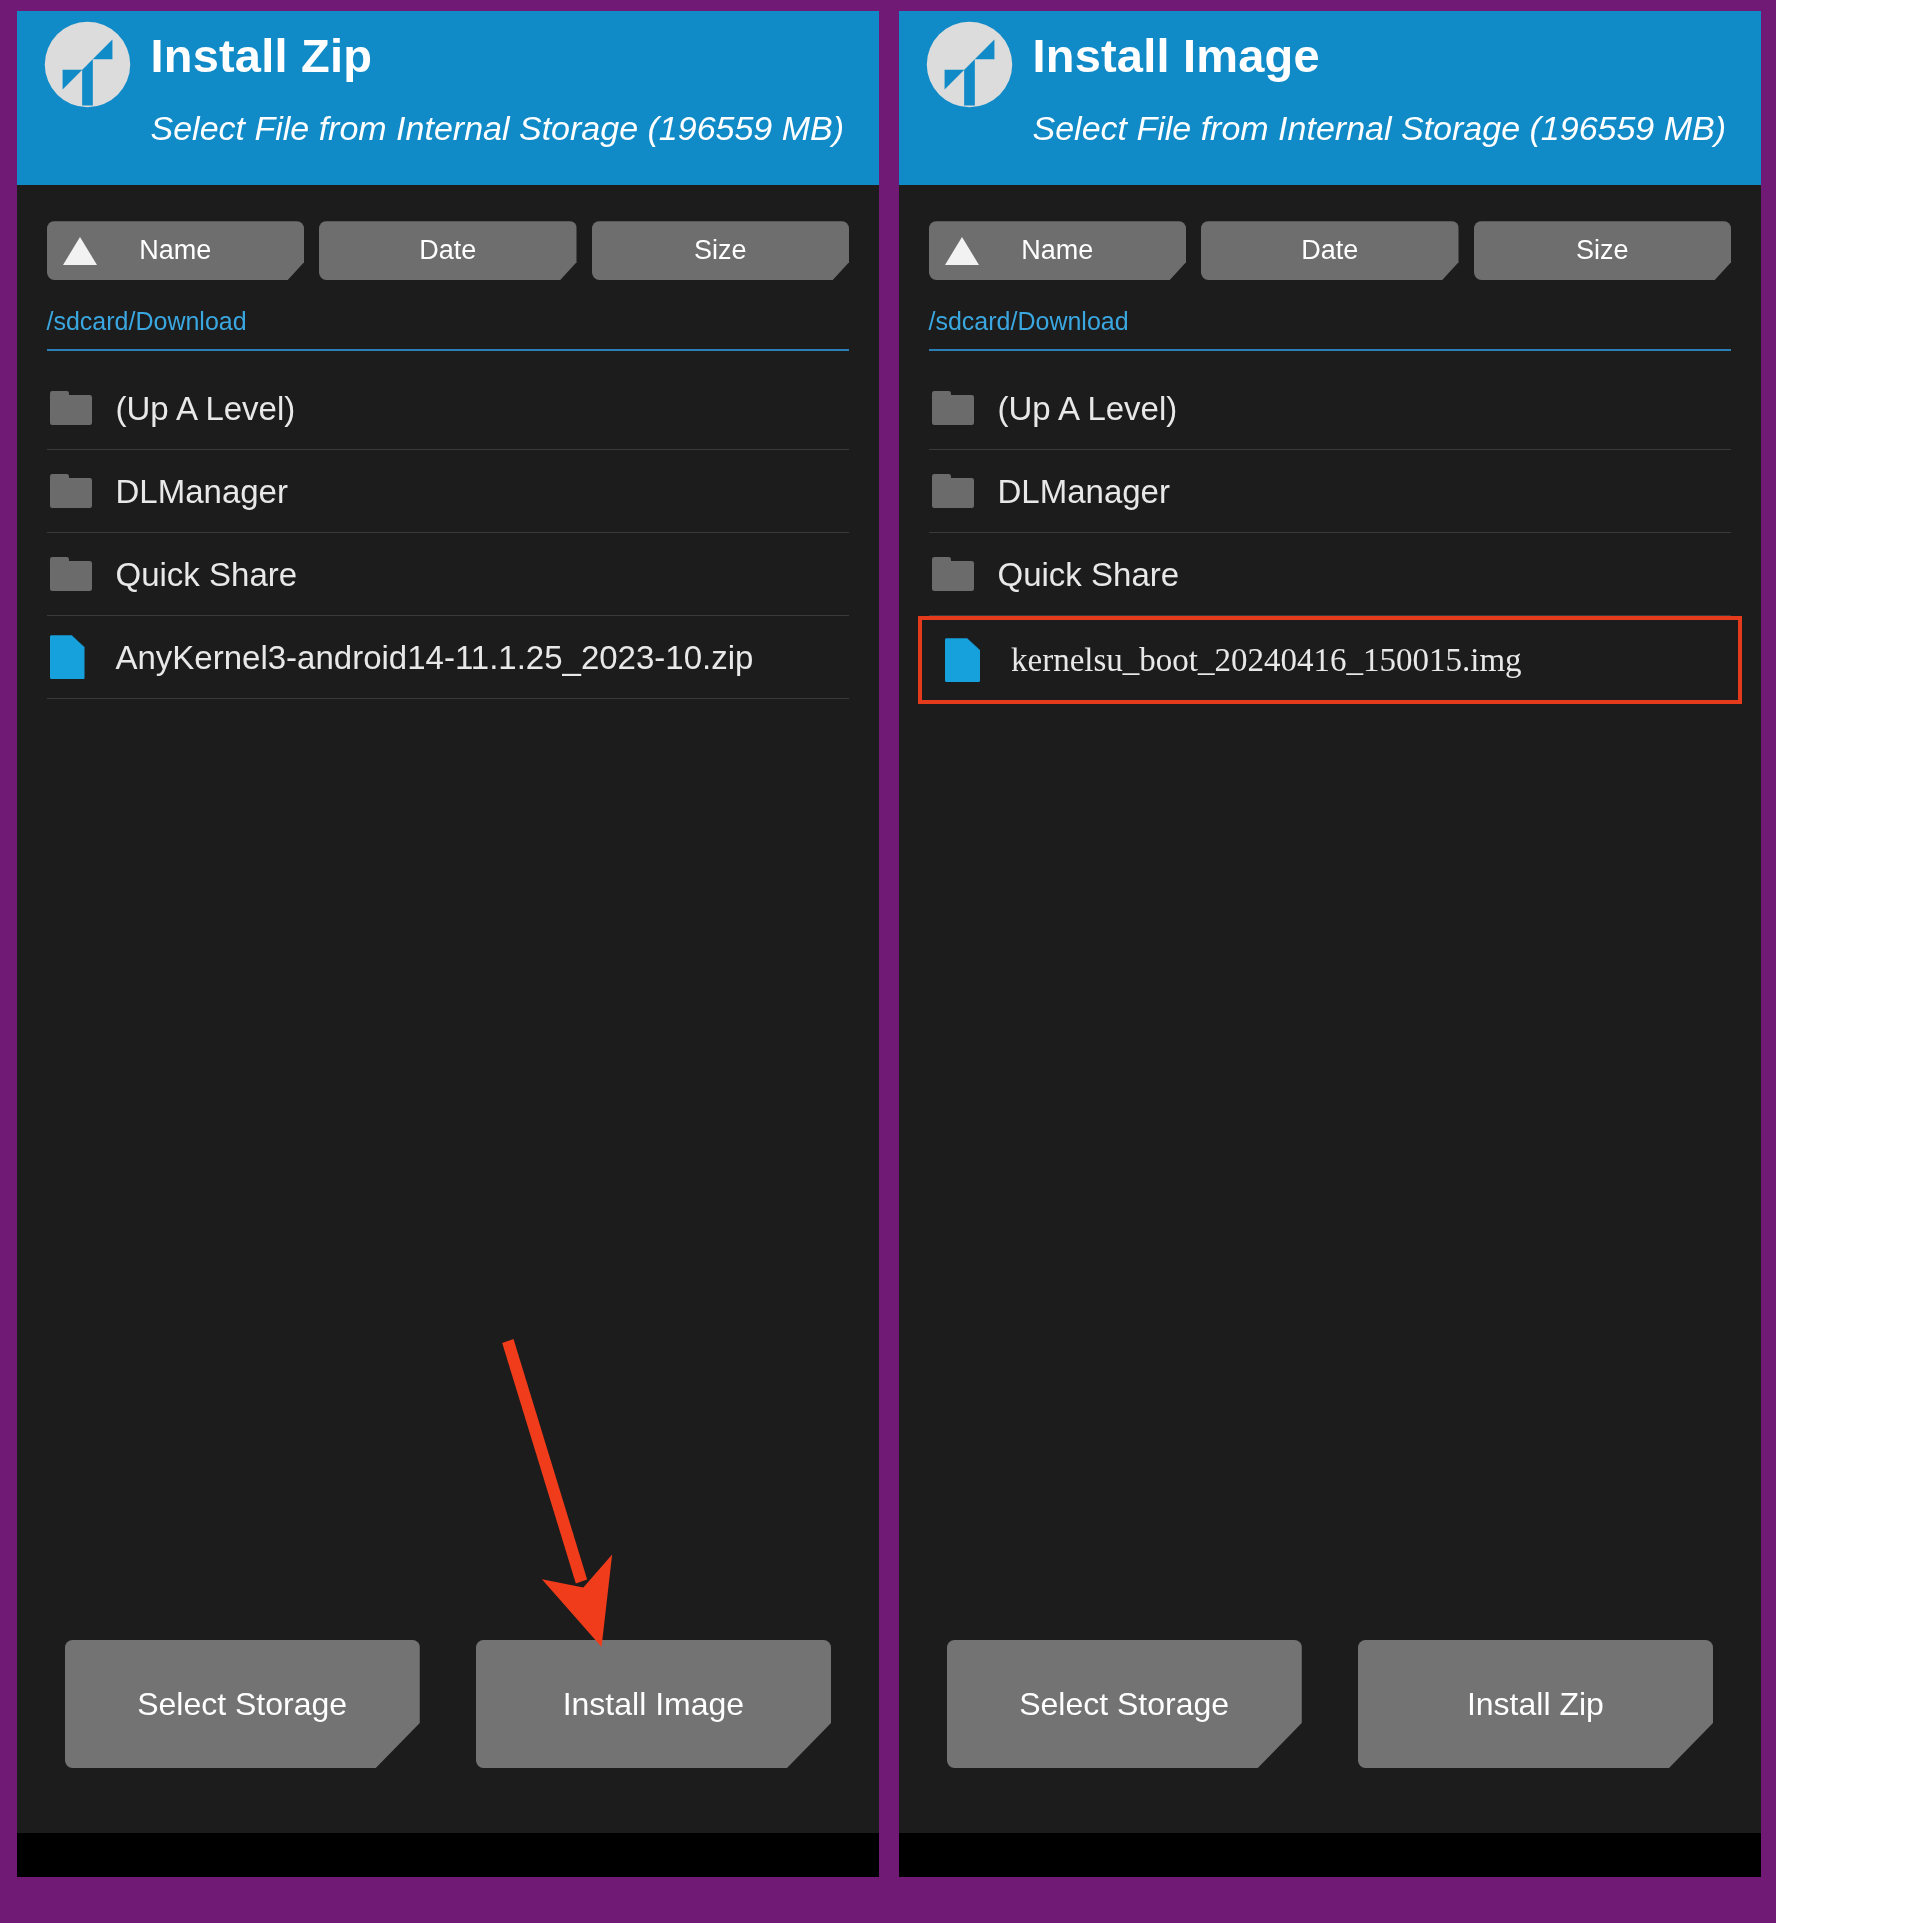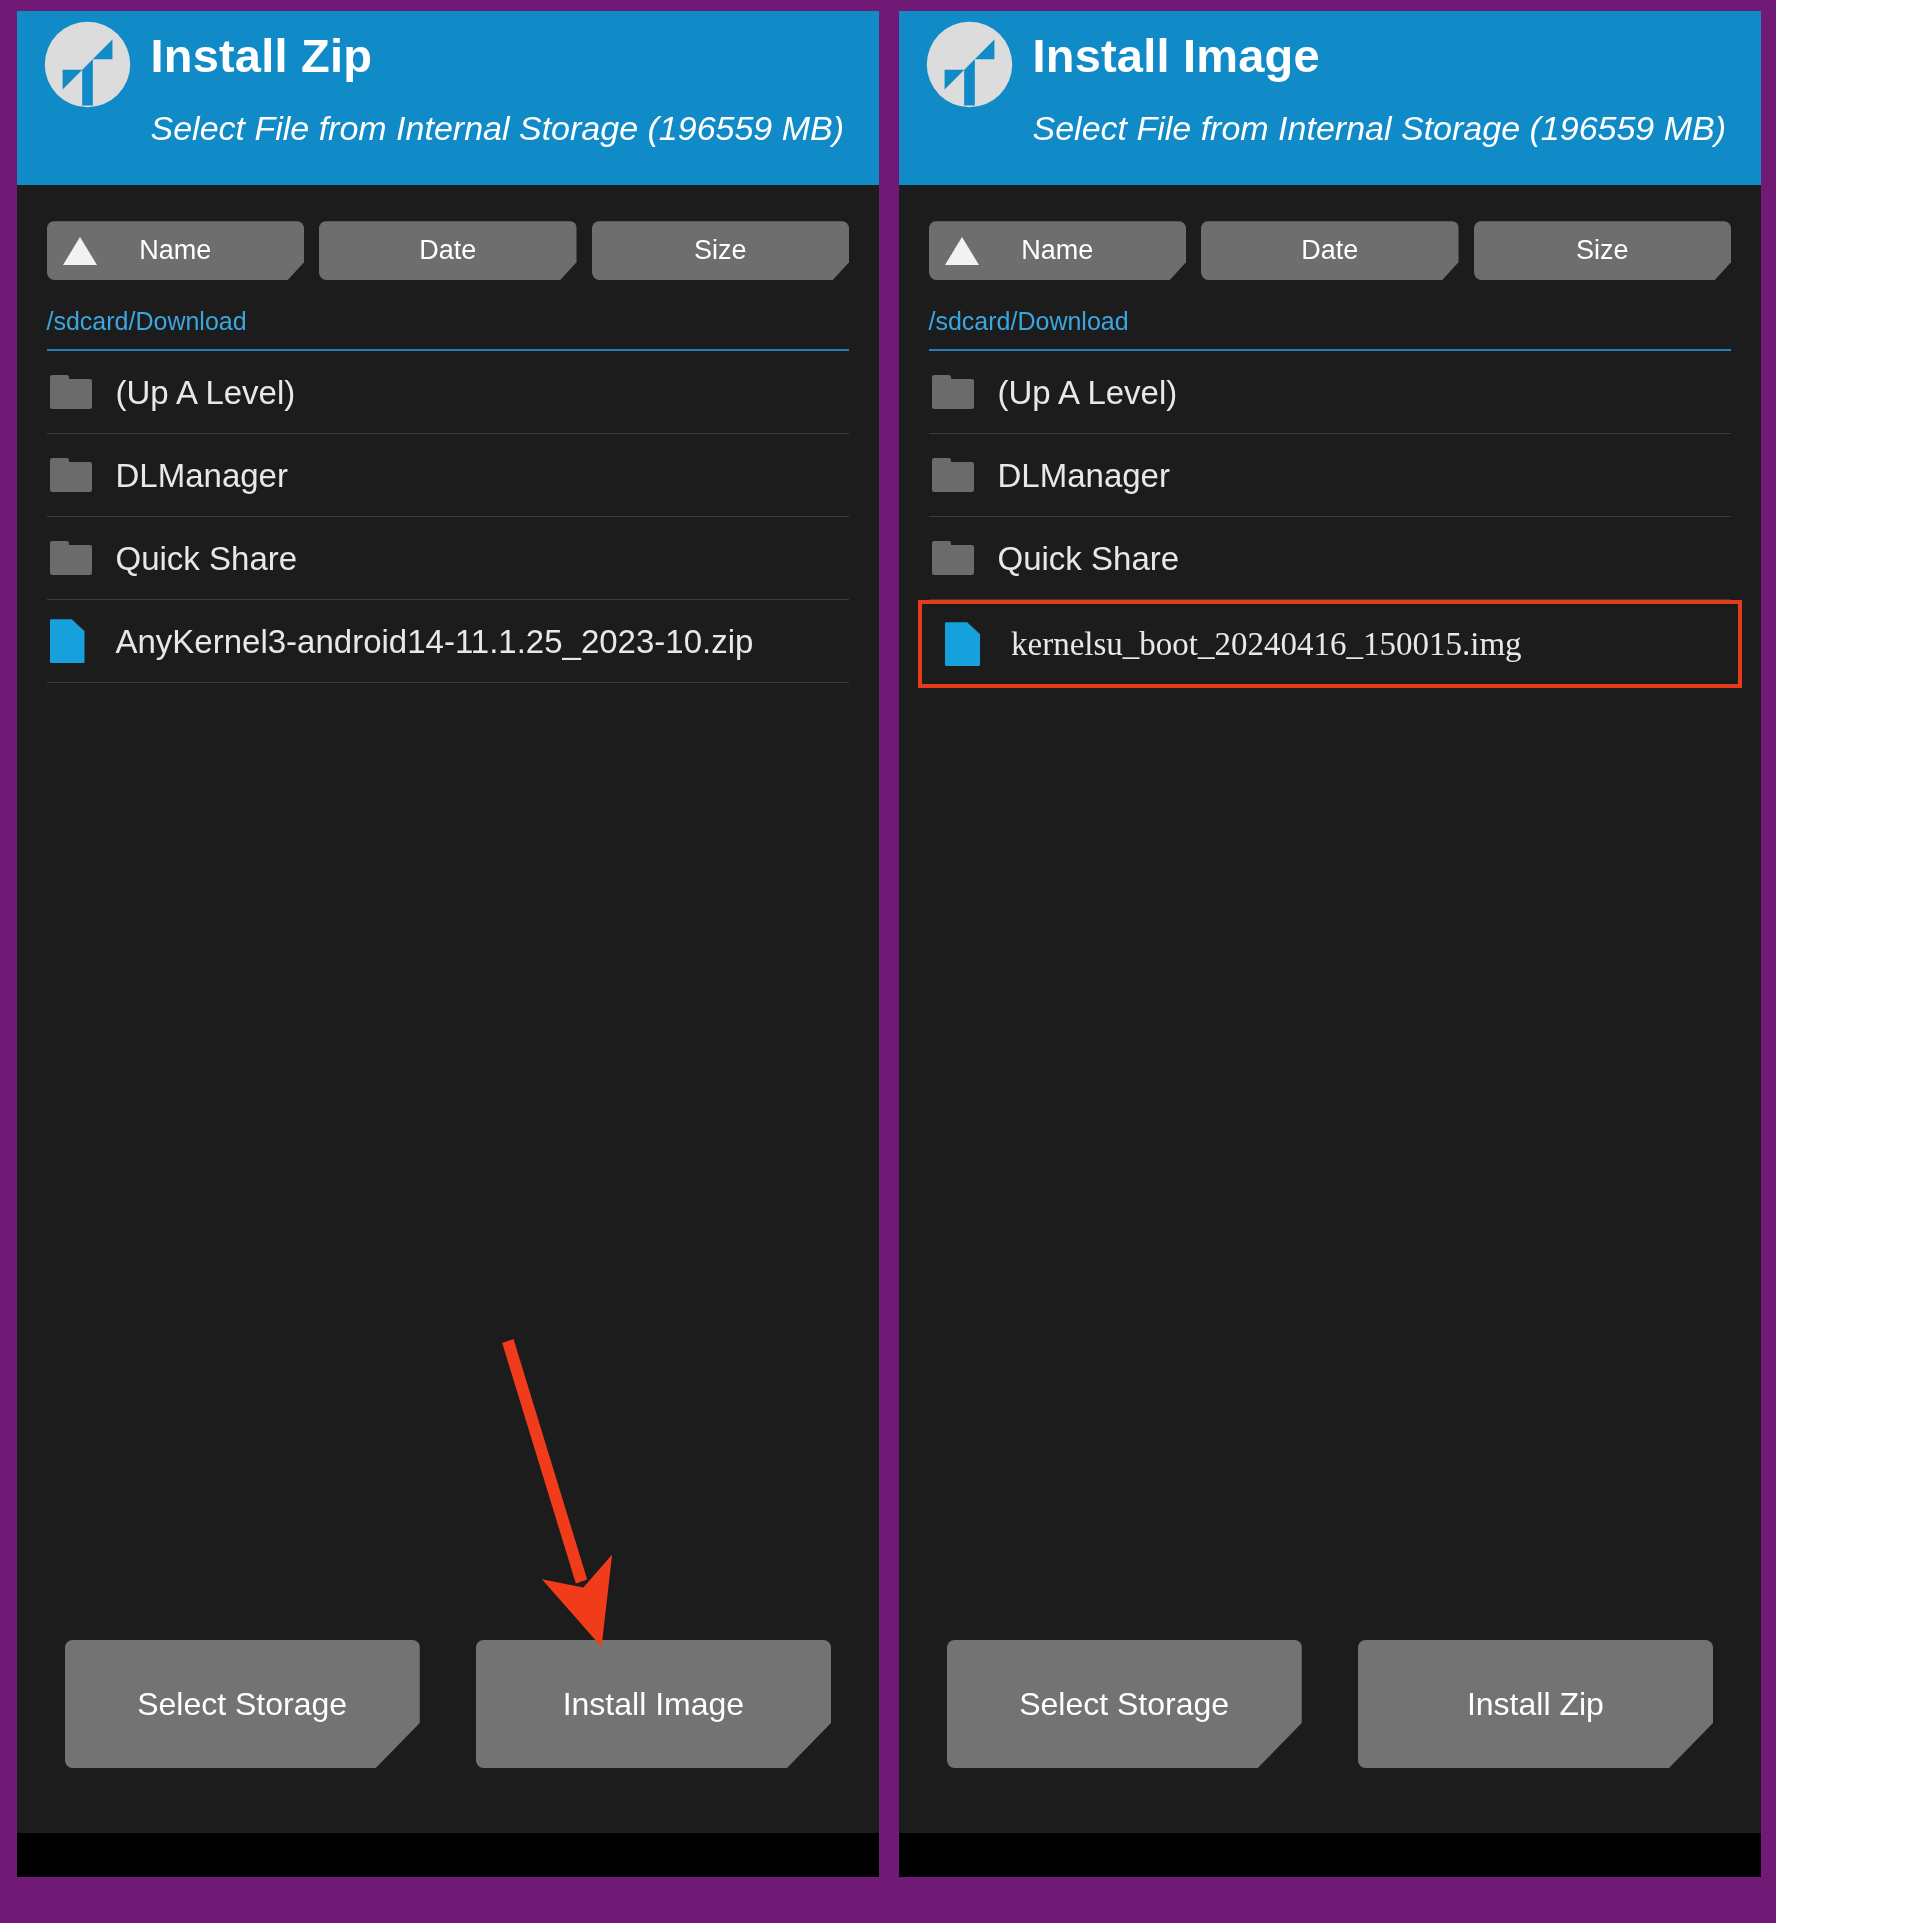--- a/index.html
+++ b/index.html
@@ -132,21 +132,21 @@
   }
   .path-underline {
     height: 2.3px;
     background: #2a7fb8;
     width: 100%;
   }
 
   
   .filelist {
     flex: 0 0 auto;
-    margin-top: 0;
+    margin-top: 16px;
   }
   .row {
     position: relative;
     height: 83px;
     display: flex;
     align-items: center;
     border-bottom: 1.5px solid #3a3a3a;
     box-sizing: border-box;
   }
   .row.highlight {

